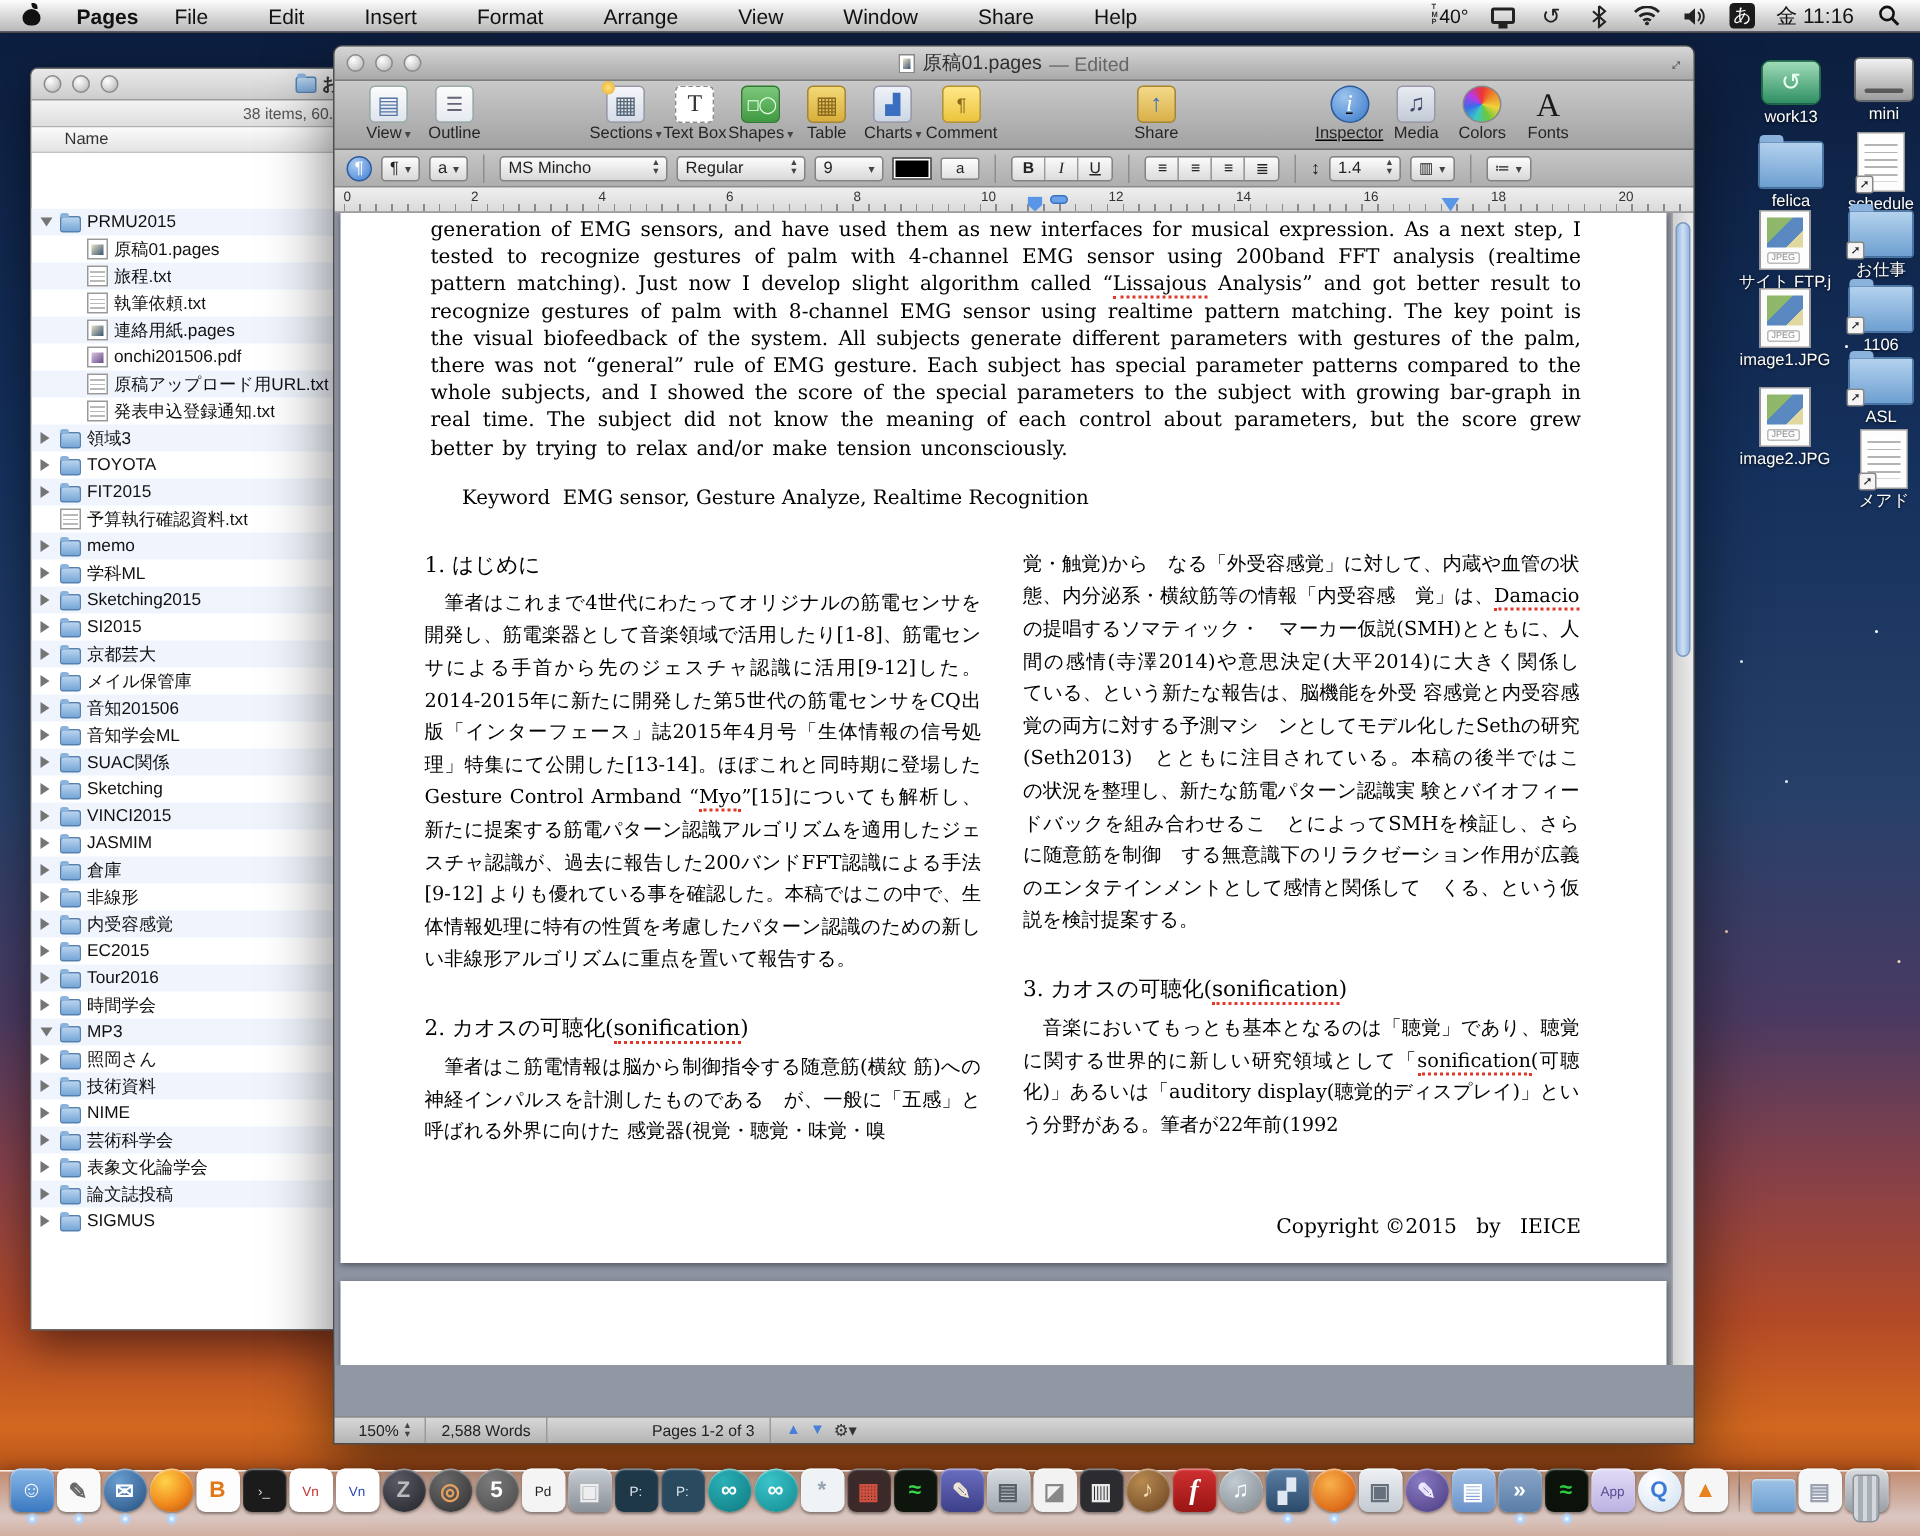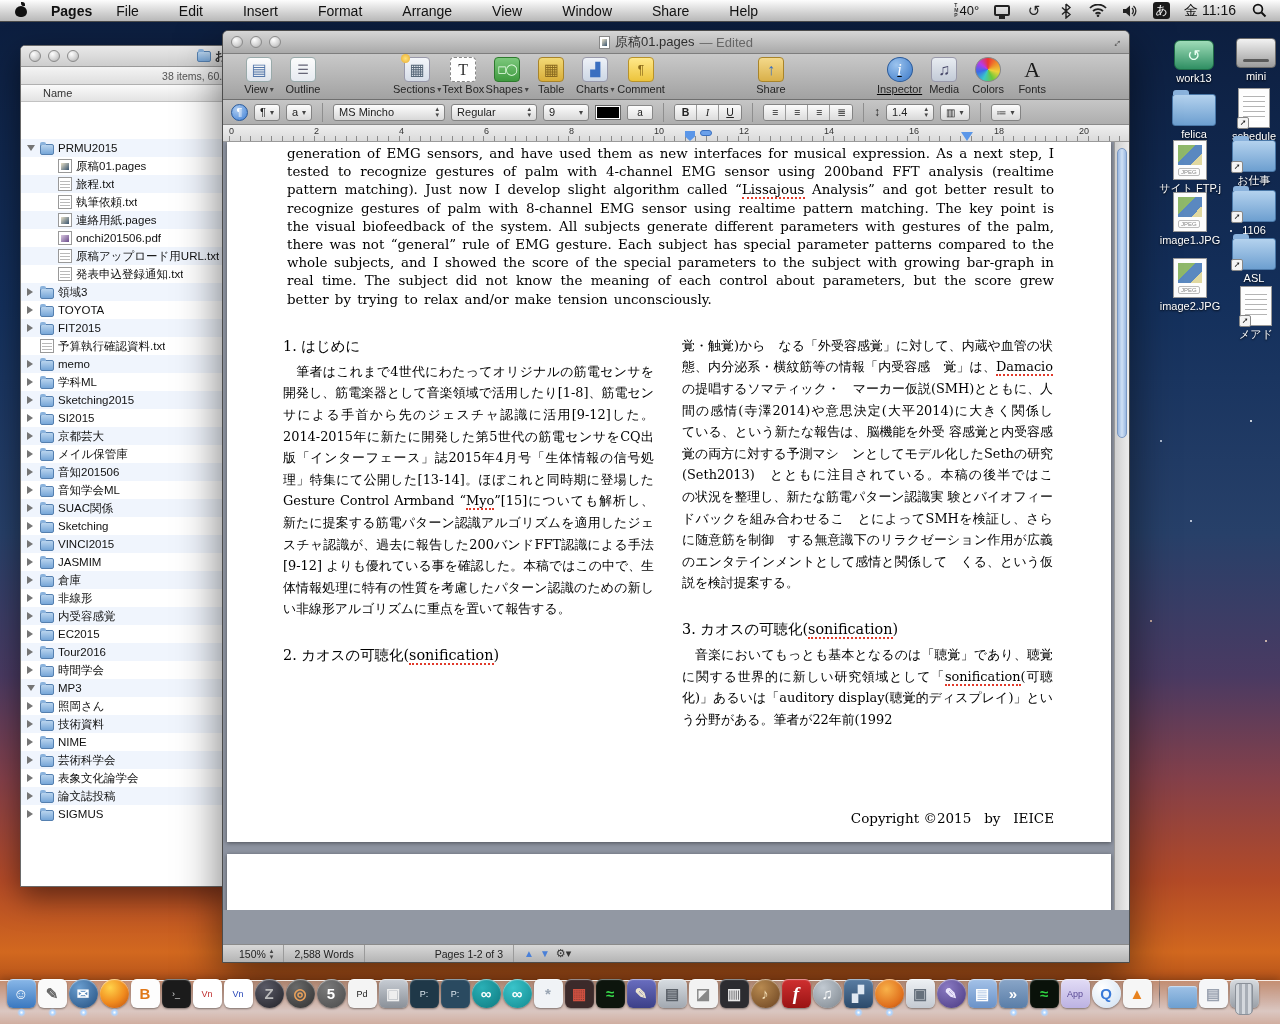--- a/index.html
+++ b/index.html
@@ -727,25 +727,27 @@
         </div>
       <div class="ruler-ticks"></div>
       <span class="mk mk-pent"></span>
       <span class="mk mk-rect"></span>
       <span class="mk mk-tri"></span>
     </div>
 
     <div class="p-doc">
       <div class="page page1">
         <p class="doc-eng"><span>generation of EMG sensors, and have used them as new interfaces for musical expression. As a next step, I tested to recognize gestures of palm with 4-channel EMG sensor using 200band FFT analysis (realtime pattern matching). Just now I develop slight algorithm called “</span><span class="miss">Lissajous</span><span> Analysis” and got better result to recognize gestures of palm with 8-channel EMG sensor using realtime pattern matching. The key point is the visual biofeedback of the system. All subjects generate different parameters with gestures of the palm, there was not “general” rule of EMG gesture. Each subject has special parameter patterns compared to the whole subjects, and I showed the score of the special parameters to the subject with growing bar-graph in real time. The subject did not know the meaning of each control about parameters, but the score grew better by trying to relax and/or make tension unconsciously.</span></p>
+        <p class="doc-keyword">Keyword  EMG sensor, Gesture Analyze, Realtime Recognition</p>
         <div class="doc-cols">
           <div class="doc-col">
             <h3>1. はじめに</h3>
             <div><span>　筆者はこれまで4世代にわたってオリジナルの筋電センサを開発し、筋電楽器として音楽領域で活用したり[1-8]、筋電センサによる手首から先のジェスチャ認識に活用[9-12]した。2014-2015年に新たに開発した第5世代の筋電センサをCQ出版「インターフェース」誌2015年4月号「生体情報の信号処理」特集にて公開した[13-14]。ほぼこれと同時期に登場したGesture Control Armband “</span><span class="miss">Myo</span><span>”[15]についても解析し、新たに提案する筋電パターン認識アルゴリズムを適用したジェスチャ認識が、過去に報告した200バンドFFT認識による手法 [9-12] よりも優れている事を確認した。本稿ではこの中で、生体情報処理に特有の性質を考慮したパターン認識のための新しい非線形アルゴリズムに重点を置いて報告する。</span></div>
             <h3 class="h-lower"><span>2. カオスの可聴化(</span><span class="miss">sonification</span><span>)</span></h3>
+            <div><span>　筆者はこ筋電情報は脳から制御指令する随意筋(横紋 筋)への神経インパルスを計測したものである　が、一般に「五感」と呼ばれる外界に向けた 感覚器(視覚・聴覚・味覚・嗅</span></div>
           </div>
           <div class="doc-col">
             <div><span>覚・触覚)から　なる「外受容感覚」に対して、内蔵や血管の状態、内分泌系・横紋筋等の情報「内受容感　覚」は、</span><span class="miss">Damacio</span><span>の提唱するソマティック・　マーカー仮説(SMH)とともに、人間の感情(寺澤2014)や意思決定(大平2014)に大きく関係し　ている、という新たな報告は、脳機能を外受 容感覚と内受容感覚の両方に対する予測マシ　ンとしてモデル化したSethの研究(Seth2013)　とともに注目されている。本稿の後半ではこ　の状況を整理し、新たな筋電パターン認識実 験とバイオフィードバックを組み合わせるこ　とによってSMHを検証し、さらに随意筋を制御　する無意識下のリラクゼーション作用が広義　のエンタテインメントとして感情と関係して　くる、という仮説を検討提案する。</span></div>
             <h3 class="h-lower"><span>3. カオスの可聴化(</span><span class="miss">sonification</span><span>)</span></h3>
             <div><span>　音楽においてもっとも基本となるのは「聴覚」であり、聴覚に関する世界的に新しい研究領域として「</span><span class="miss">sonification</span><span>(可聴化)」あるいは「auditory display(聴覚的ディスプレイ)」という分野がある。筆者が22年前(1992</span></div>
           </div>
         </div>
         <div class="doc-copy">Copyright ©2015   by   IEICE</div>
       </div>
       <div class="page page2"></div>

